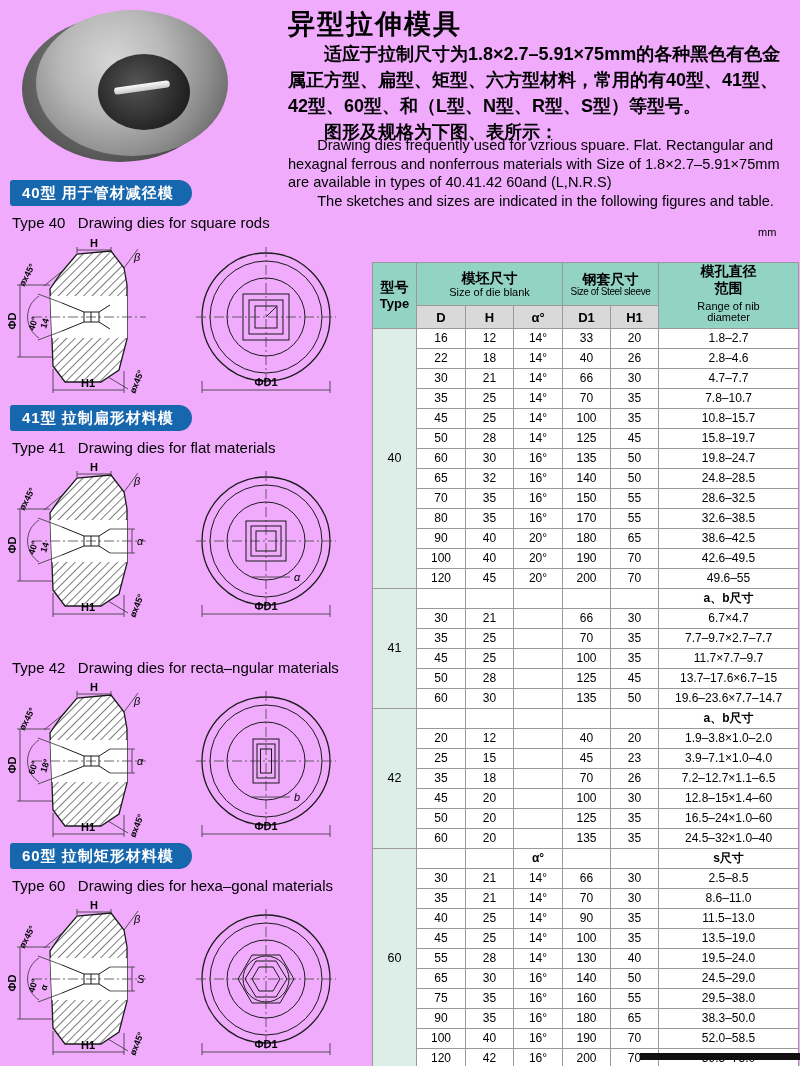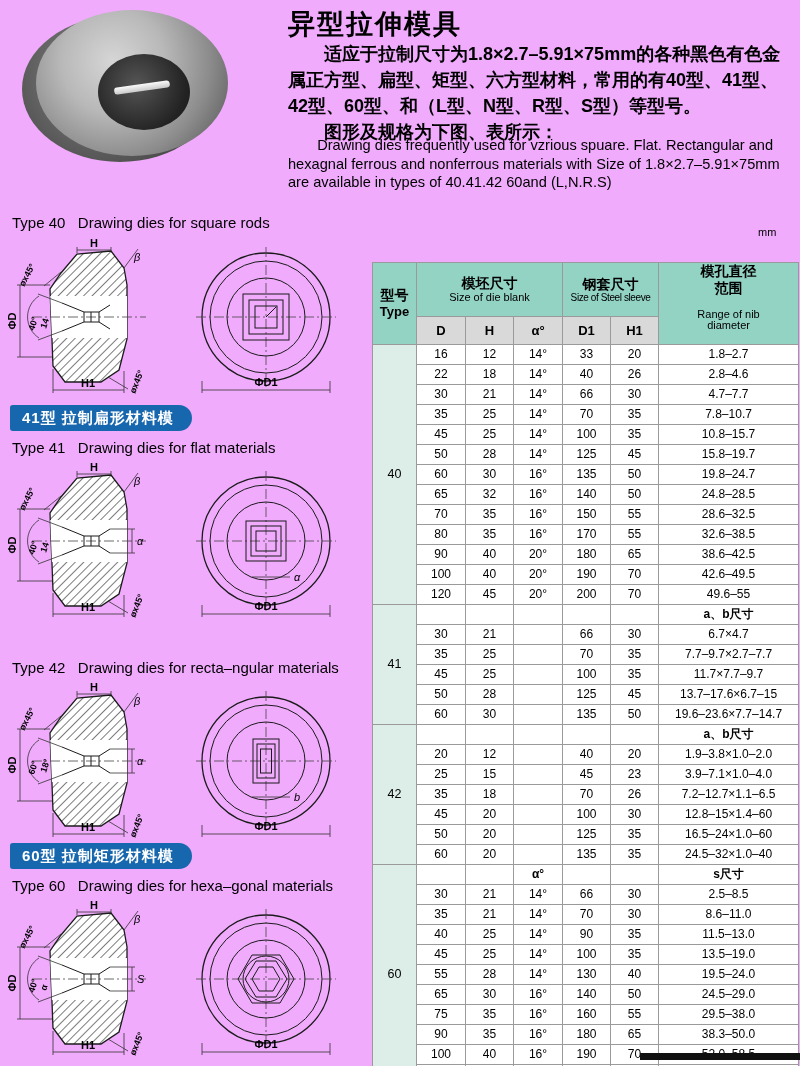--- a/index.html
+++ b/index.html
@@ -47,21 +47,21 @@
   
   .spec-table{position:absolute;left:372px;top:262px;width:426px;border-collapse:collapse;
               table-layout:fixed;padding-left:46px;}
   .spec-table th,.spec-table td{border:1px solid #9a9a9a;text-align:center;vertical-align:middle;padding:0;}
   .spec-table{border:1.5px solid #6f6f6f;}
   th.teal{background:#93d3c4;}
   .th-zh{font-size:14px;font-weight:700;line-height:1.2;}
   .th-en{font-size:11px;font-weight:400;line-height:1.05;}
   .th-en2{font-size:13px;font-weight:700;line-height:1.2;}
   .sleeve-en{font-size:10px;letter-spacing:-0.4px;}
-  .nib-h .th-en{max-width:100px;margin:12px auto;}
+  .nib-h .th-en{max-width:100px;margin:4px auto;}
   thead tr.main-h th{height:40px;}
   tr.subcols th{background:#d9d9d9;font-size:13px;font-weight:600;height:20px;}
   tbody td{height:19px;line-height:19px;font-size:12px;background:#fff;overflow:hidden;white-space:nowrap;}
   td.type-cell{background:#ddeee9;font-size:12.5px;}
   tr.group-start td{border-top:1.5px solid #777;}
   td.sub-label{font-weight:600;}
 
   .footer-bar{position:absolute;left:640px;top:1053px;width:160px;height:7px;background:#101010;}
 </style>
 </head>
@@ -76,23 +76,25 @@
     <div class="die-slit"></div>
   </div>
 
   <div class="page-title">异型拉伸模具</div>
   <div class="para-zh">
     <p>适应于拉制尺寸为1.8×2.7–5.91×75mm的各种黑色有色金属正方型、扁型、矩型、六方型材料，常用的有40型、41型、42型、60型、和（L型、N型、R型、S型）等型号。</p>
     <p>图形及规格为下图、表所示：</p>
   </div>
   <div class="para-en">
     <p>Drawing dies frequently used for vzrious spuare. Flat. Rectangular and hexagnal ferrous and nonferrous materials with Size of 1.8×2.7–5.91×75mm are available in types of 40.41.42 60and (L,N.R.S)</p>
+    <p>The sketches and sizes are indicated in the following figures and table.</p>
   </div>
   <div class="unit-label">mm</div>
 
+  <div class="sec-badge" style="top:180px">40型 用于管材减径模</div>
   <div class="sec-sub" style="top:214px">Type 40   Drawing dies for square rods</div>
   <svg class="sec-svg" style="top:238px" width="360" height="160" viewBox="0 0 360 158">
     <defs>
       <pattern id="hatchp" width="6" height="6" patternTransform="rotate(45)" patternUnits="userSpaceOnUse">
         <rect width="6" height="6" fill="#ffffff"></rect>
         <line x1="0" y1="0" x2="0" y2="6" stroke="#444" stroke-width="1.4"></line>
       </pattern>
       <clipPath id="c40">
           <path d="M57,34 L73,15 L107,12 L120,29 L123,46 L123,100 L115,131 L97,143 L61,143 L49,127 L46,50 Z"></path>
         </clipPath>

